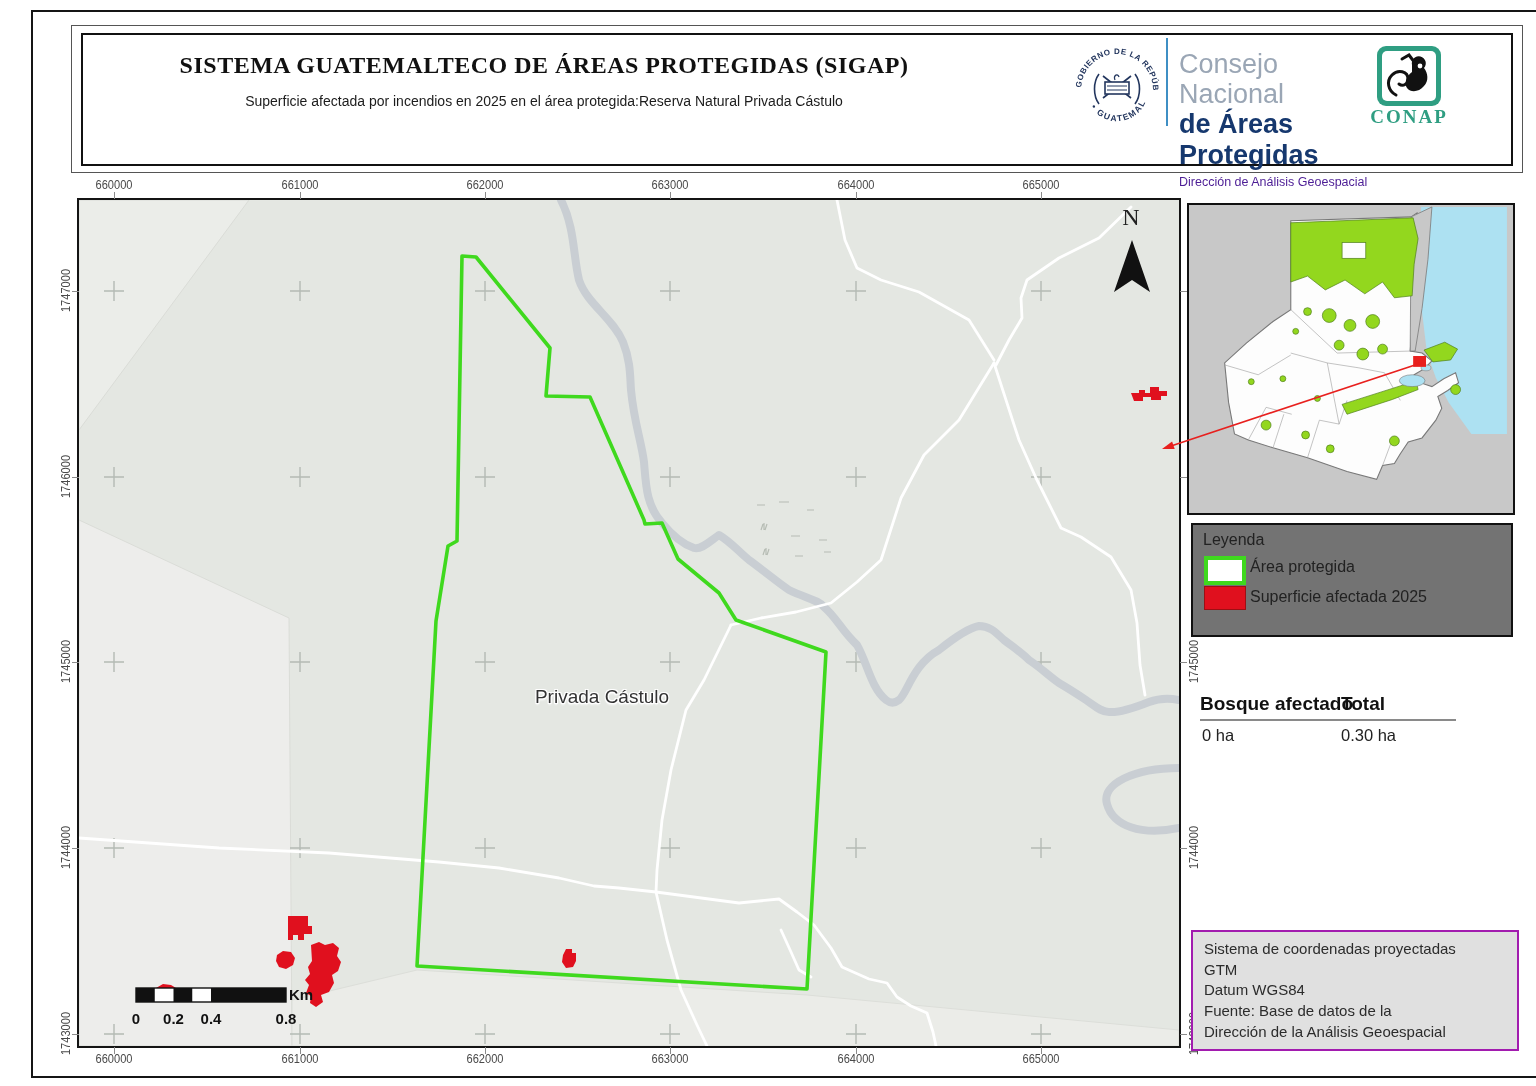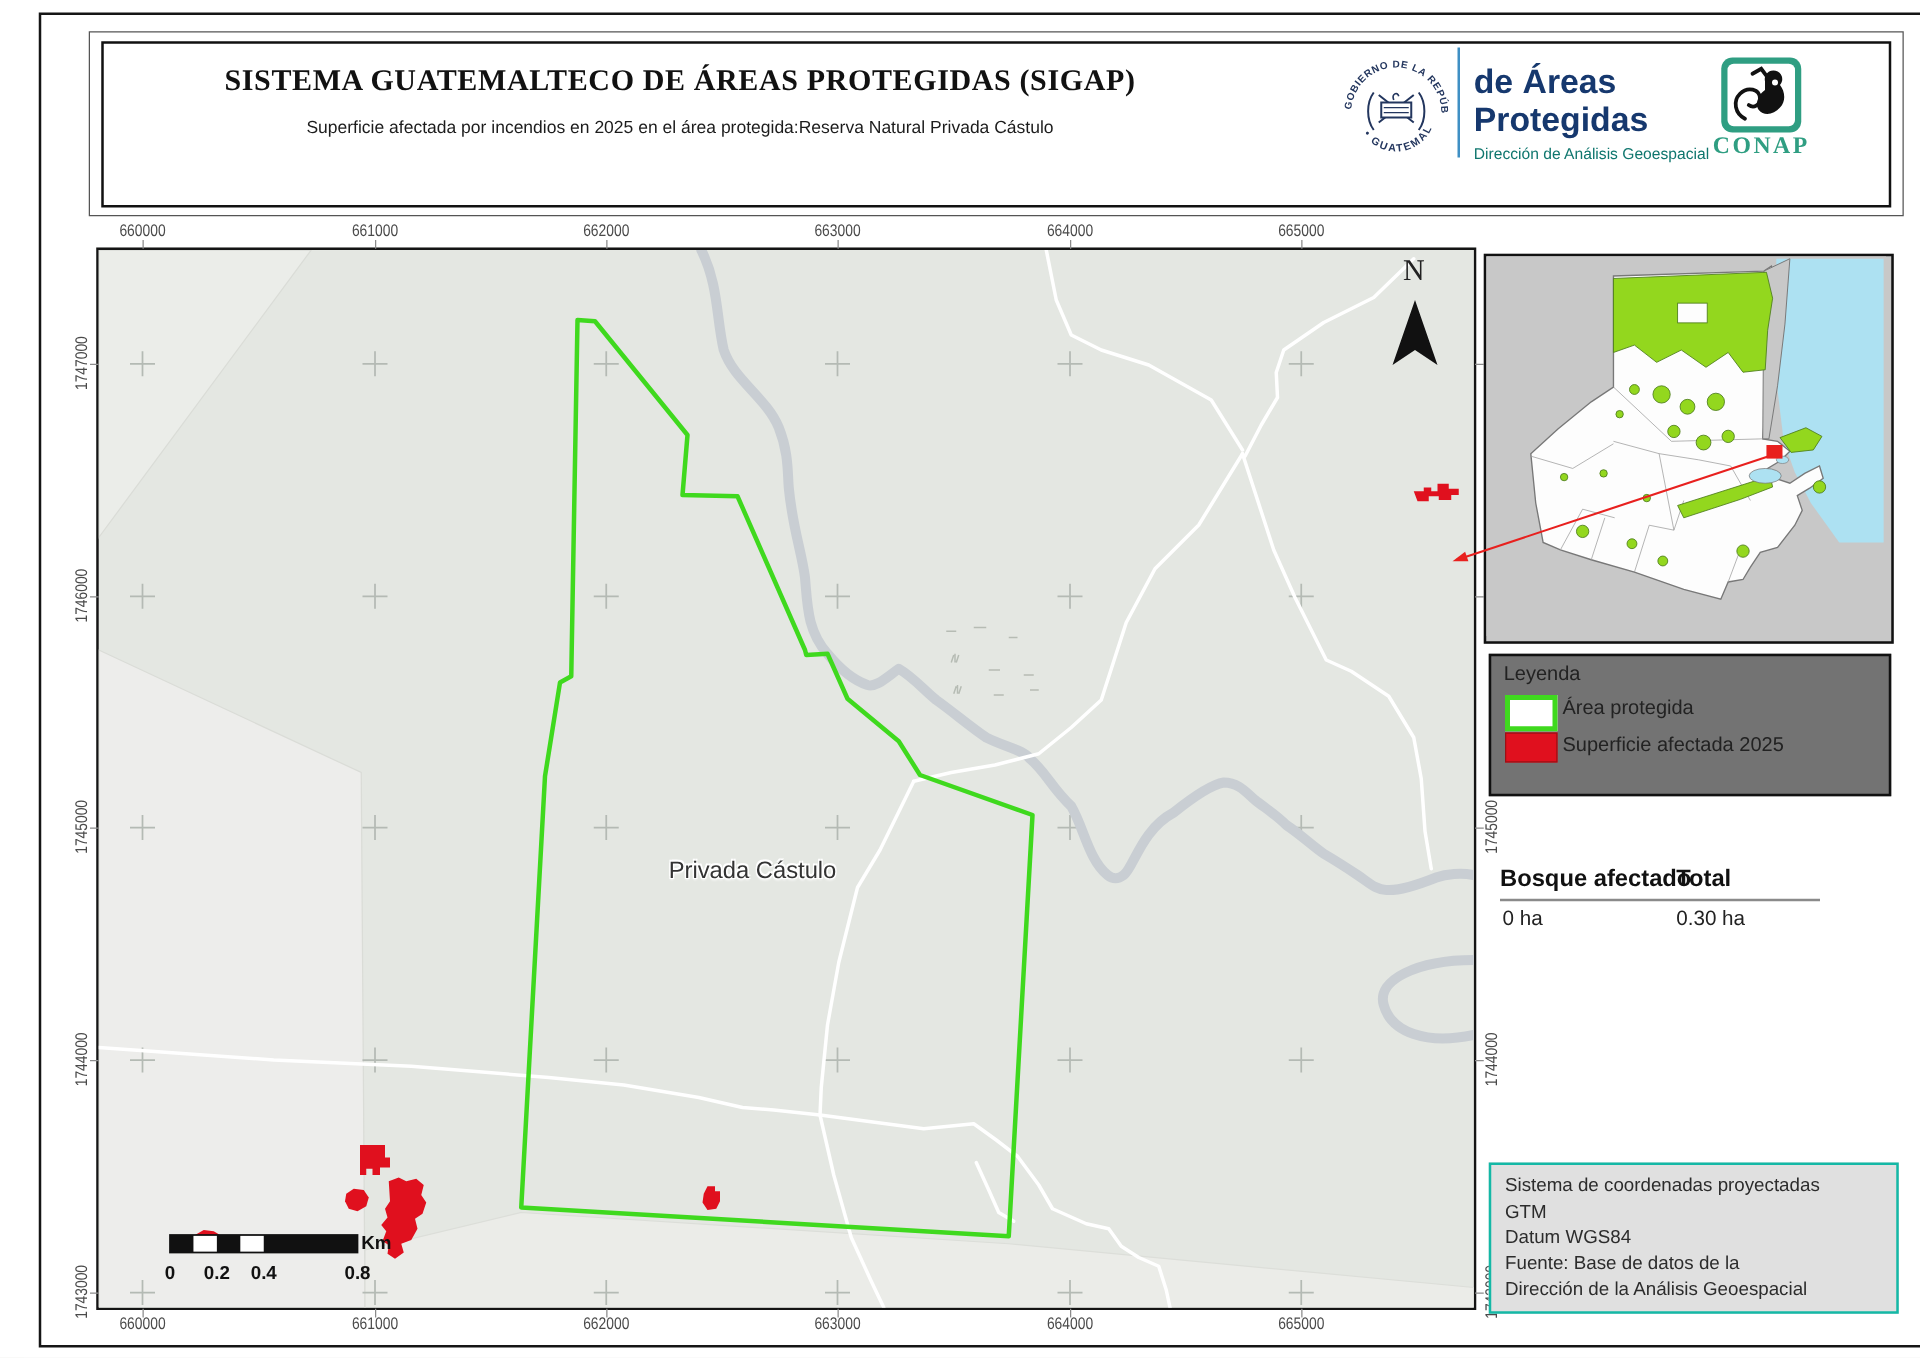--- a/index.html
+++ b/index.html
@@ -13,21 +13,21 @@
   #header-inner{left:62px;top:33px;width:1428px;height:129px;border:2px solid #111;background:#fff;}
   #main-title{left:90px;top:52px;width:870px;text-align:center;
       font-family:"Liberation Serif",serif;font-weight:bold;font-size:24px;color:#111;letter-spacing:.5px;}
   #sub-title{left:90px;top:93px;width:870px;text-align:center;font-size:14px;color:#1c1c1c;}
   
   #gov-seal{left:1052px;top:42px;width:92px;height:92px;}
   #logo-divider{left:1147px;top:38px;width:2px;height:88px;background:#3f8fc4;}
   #consejo-block{left:1160px;top:50px;width:200px;}
   #consejo-l1{font-size:27px;color:#9aa6b5;line-height:1.1;}
   #consejo-l2{font-size:27px;color:#16386e;font-weight:bold;line-height:1.15;}
-  #consejo-l3{font-size:12.5px;color:#0f766e;margin-top:4px;}
+  #consejo-l3{font-size:12.5px;color:#4c1d95;margin-top:4px;}
   #conap-box{left:1358px;top:46px;width:64px;height:60px;background:#2f9e82;border-radius:9px;}
   #conap-white{left:1363px;top:51px;width:54px;height:50px;background:#fff;border-radius:5px;}
   #conap-text{left:1346px;top:106px;width:88px;text-align:center;font-family:"Liberation Serif",serif;
       font-weight:bold;font-size:19px;color:#2f9e82;letter-spacing:2px;}
   
   #map-frame{left:58px;top:198px;width:1100px;height:846px;border:2px solid #141414;background:#e4e7e2;}
   #map-svg{left:0;top:0;}
   #reserve-label{left:383px;top:483px;width:280px;text-align:center;font-size:19px;color:#333;line-height:1.45;
       text-shadow:-1px -1px 0 #fff,1px -1px 0 #fff,-1px 1px 0 #fff,1px 1px 0 #fff,0 2px 2px #fff;}
   #north-n{left:1032px;top:4px;width:40px;text-align:center;font-family:"Liberation Serif",serif;
@@ -47,21 +47,21 @@
   #legend-title{left:10px;top:6px;font-size:16px;color:#222;}
   .legend-item-label{position:absolute;left:57px;font-size:16px;color:#222;}
   #legend-swatch-area{left:11px;top:31px;width:34px;height:21px;background:#fff;border:4px solid #3fd91e;}
   #legend-swatch-fire{left:11px;top:61px;width:40px;height:22px;background:#e0101e;border:1px solid #9d0f14;}
   
   #stats-panel{left:1181px;top:693px;width:260px;}
   .stats-head{font-size:19px;font-weight:bold;color:#111;}
   #stats-rule{left:1181px;top:719px;width:256px;height:2px;background:#8a8a8a;}
   .stats-val{font-size:16.5px;color:#222;}
   
-  #info-box{left:1172px;top:930px;width:324px;height:117px;border:2px solid #14b8a6;background:#e0e0e0;}
+  #info-box{left:1172px;top:930px;width:324px;height:117px;border:2px solid #a21caf;background:#e0e0e0;}
   #info-text{position:absolute;left:11px;top:7px;font-size:15px;line-height:1.38;color:#2c2c2c;white-space:pre-line;}
   #leader-overlay{left:0;top:0;pointer-events:none;}
 </style>
 </head>
 <body>
 
 <div id="page">
   <div class="abs" id="outer-border"></div>
 
   <div class="abs" id="header-outer"></div>
@@ -85,20 +85,21 @@
       <path d="M64,62 C70,54 70,40 64,32"></path>
       <path d="M32,56 L60,34 M32,34 L60,56"></path>
       <rect x="34" y="40" width="24" height="12" fill="#fff"></rect>
       <path d="M36,44 h20 M36,48 h20" stroke-width="1"></path>
       <path d="M44,38 C42,33 47,31 48,35" stroke-width="1.3"></path>
     </g>
   </svg>
 
   <div class="abs" id="logo-divider"></div>
   <div class="abs" id="consejo-block">
+    <div id="consejo-l1">Consejo Nacional</div>
     <div id="consejo-l2">de Áreas Protegidas</div>
     <div id="consejo-l3">Dirección de Análisis Geoespacial</div>
   </div>
 
   <div class="abs" id="conap-box"></div>
   <div class="abs" id="conap-white"></div>
   <svg class="abs" style="left:1363px;top:51px;" width="54" height="50" viewBox="0 0 54 50">
     <path d="M14,44 C6,40 4,30 10,24 C16,18 26,20 26,28 C26,33 21,36 17,33" stroke="#111" stroke-width="3" fill="none" stroke-linecap="round"></path>
     <path d="M30,14 a7,7 0 1 1 12,3 C46,22 47,30 42,35 C37,41 29,42 25,37 C22,33 24,25 30,21 Z" fill="#111"></path>
     <circle cx="38" cy="15" r="2.4" fill="#fff"></circle>

